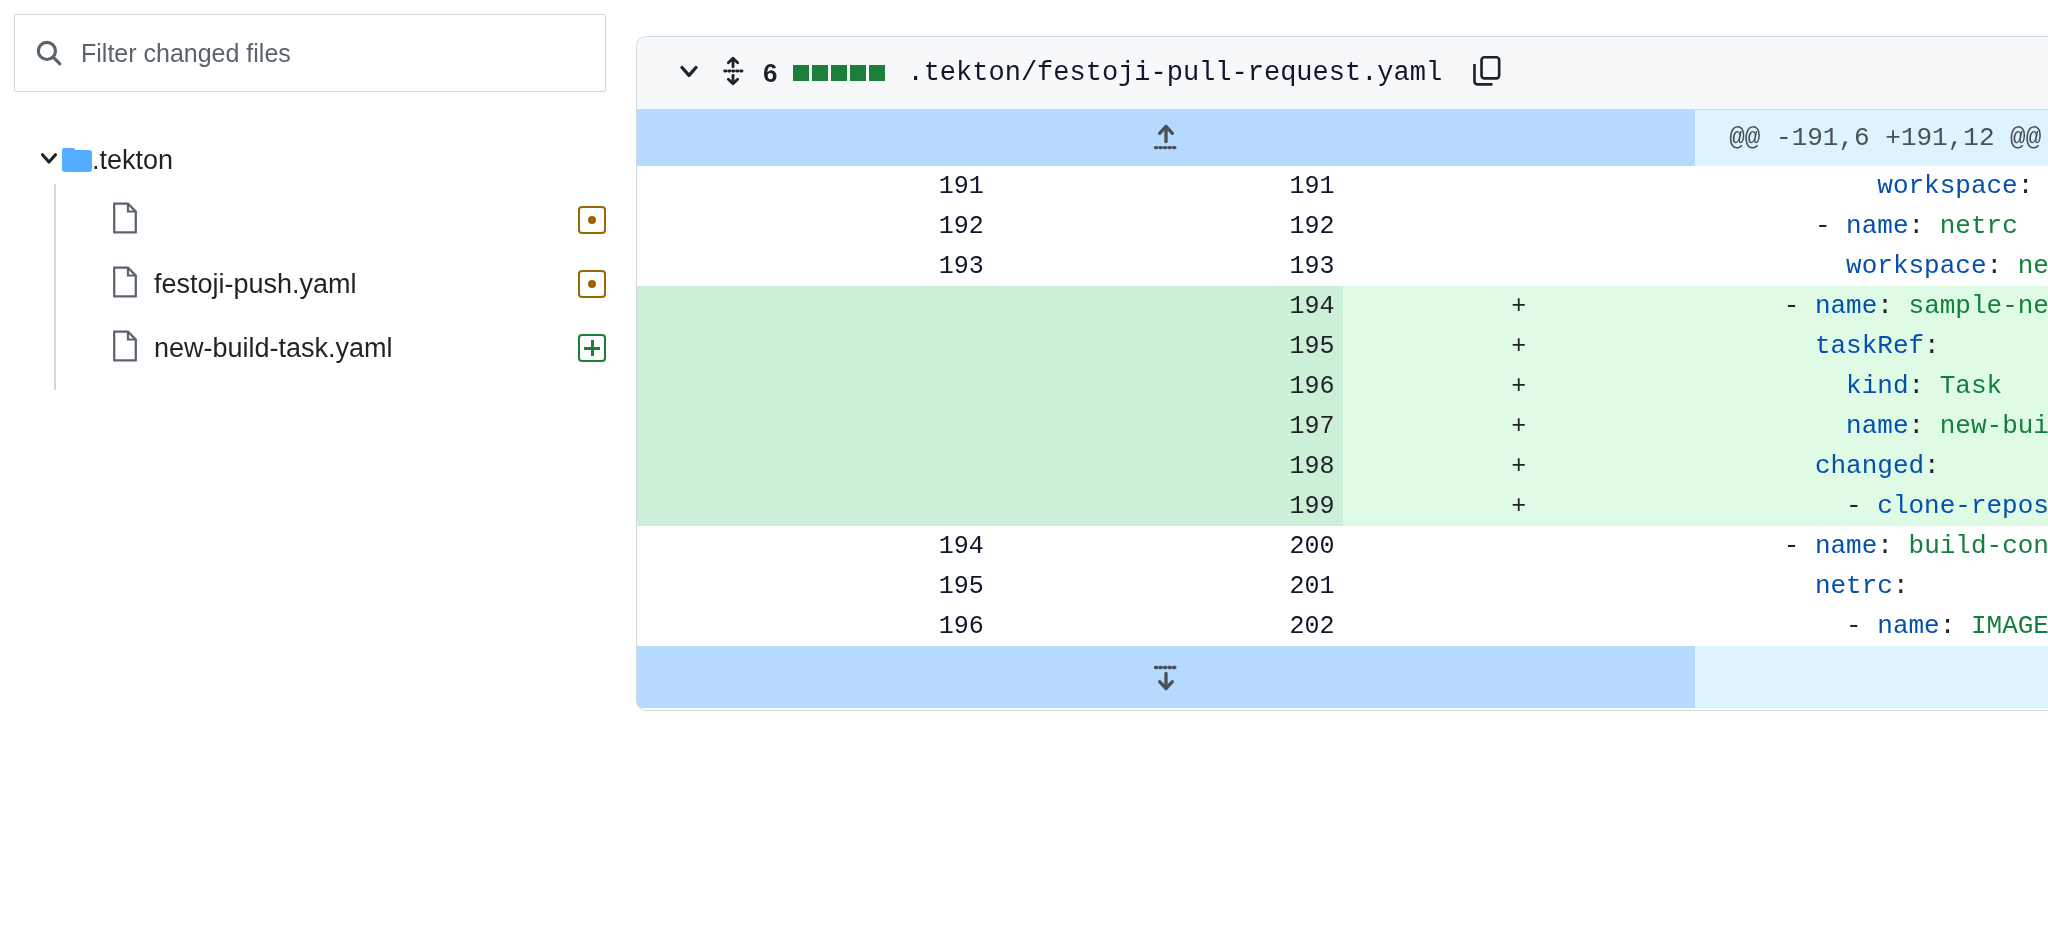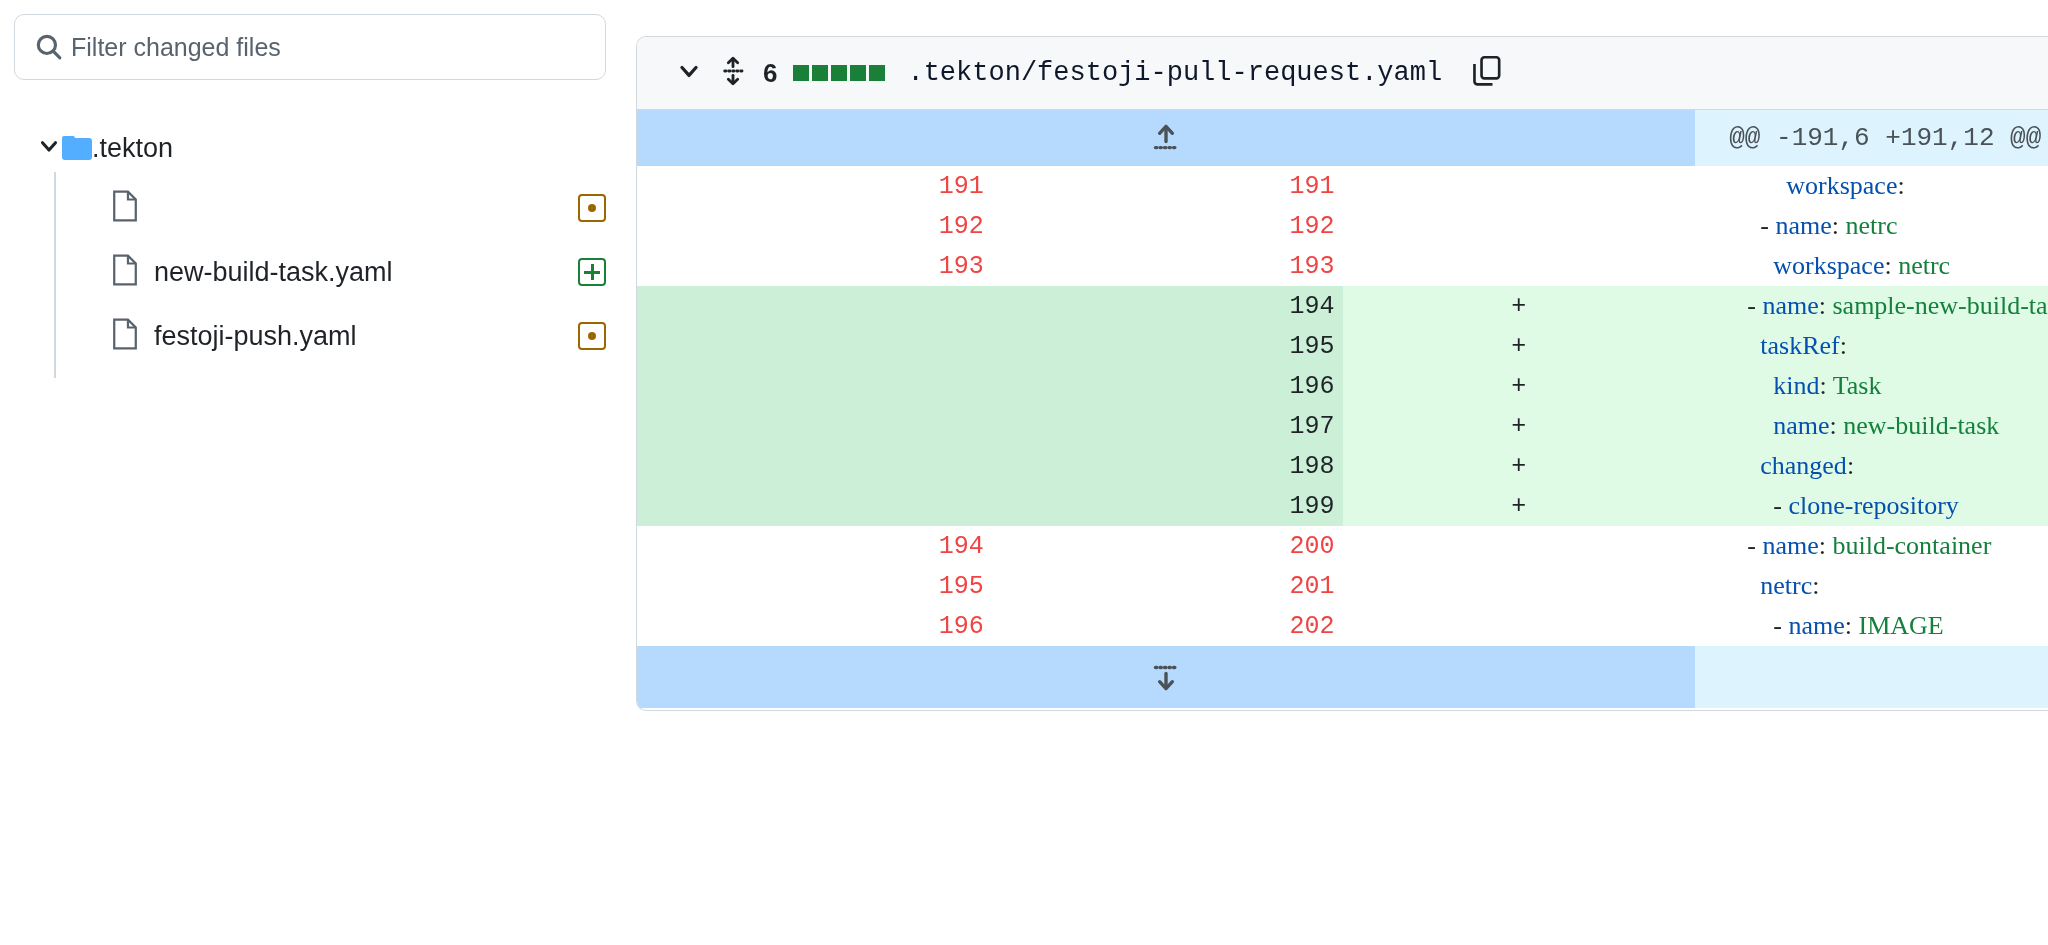--- a/index.html
+++ b/index.html
@@ -9,27 +9,27 @@
     font-family: "Liberation Sans", sans-serif;
     color: #1f2328;
     overflow: hidden;
   }
   .page { display: flex; width: 2048px; height: 945px; }
 
   
   .sidebar { width: 636px; flex: 0 0 636px; padding: 14px 0 0 14px; }
 
   .search-box {
-    width: 592px; height: 66px;
+    width: 592px; height: 78px;
     border: 1.5px solid #d1d9e0;
-    border-radius: 10px;
+    border-radius: 2px;
     background: #ffffff;
     display: flex; align-items: center;
     padding: 0 20px;
-    gap: 8px;
+    gap: 18px;
   }
   .search-box svg { flex: 0 0 auto; display:block; }
   .search-input {
     border: none; outline: none; background: transparent;
     font-family: "Liberation Sans", sans-serif;
     font-size: 25px; color: #1f2328;
     width: 100%;
   }
   .search-input::placeholder { color: #59636e; opacity: 1; }
 
@@ -115,34 +115,34 @@
     margin-left: 6px;
   }
   .copy-icon { margin-left: 14px; cursor:pointer; flex:0 0 auto;}
 
   
   .diff-table { width: 100%; border-collapse: collapse; table-layout: fixed; }
   .diff-table tr { height: 40px; }
   .ln {
     width: 100px; text-align: right; padding-right: 0;
     font-family: "Liberation Mono", monospace;
-    font-size: 25px; color: #ef4444;
+    font-size: 25px; color: #0f172a;
     vertical-align: middle;
     user-select: none;
   }
   .ln.l1 { width: 118px; padding-right: 6px; }
   .ln.l2 { width: 118px; padding-right: 8px; }
   .marker {
     width: 64px; text-align: center;
     font-family: "Liberation Mono", monospace;
     font-size: 25px; color: #1f2328;
     vertical-align: middle; user-select: none;
   }
   .code {
-    font-family: Liberation Serif, serif;
+    font-family: Liberation Mono, monospace;
     font-size: 26px; white-space: pre;
     color: #1f2328; padding-left: 26px;
     vertical-align: middle;
   }
   .code .k { color: #0550ae; }
   .code .v { color: #15803d; }
 
   
   tr.ctx td { background: #ffffff; }
   
@@ -197,46 +197,46 @@
 
       <div class="tree-children">
 
         <div class="tree-file">
           <span class="file-icon">
             <svg width="26" height="32" viewBox="0 0 14 17" fill="none" stroke="#59636e" stroke-width="1.2">
               <path d="M1.2,0.8 H8.6 L12.8,5.0 V16.2 H1.2 Z" fill="#ffffff"></path>
               <path d="M8.6,0.8 V5.0 H12.8"></path>
             </svg>
           </span>
+          <span class="status-badge modified"></span>
+        </div>
+
+        <div class="tree-file">
+          <span class="file-icon">
+            <svg width="26" height="32" viewBox="0 0 14 17" fill="none" stroke="#59636e" stroke-width="1.2">
+              <path d="M1.2,0.8 H8.6 L12.8,5.0 V16.2 H1.2 Z" fill="#ffffff"></path>
+              <path d="M8.6,0.8 V5.0 H12.8"></path>
+            </svg>
+          </span>
+          <span class="file-label">festoji-push.yaml</span>
           <span class="status-badge modified"></span>
         </div>
 
         <div class="tree-file">
           <span class="file-icon">
             <svg width="26" height="32" viewBox="0 0 14 17" fill="none" stroke="#59636e" stroke-width="1.2">
               <path d="M1.2,0.8 H8.6 L12.8,5.0 V16.2 H1.2 Z" fill="#ffffff"></path>
               <path d="M8.6,0.8 V5.0 H12.8"></path>
             </svg>
           </span>
           <span class="file-label">new-build-task.yaml</span>
           <span class="status-badge added">
             <span class="plus-h"></span>
               <span class="plus-v"></span>
           </span>
-        </div>
-
-        <div class="tree-file">
-          <span class="file-icon">
-            <svg width="26" height="32" viewBox="0 0 14 17" fill="none" stroke="#59636e" stroke-width="1.2">
-              <path d="M1.2,0.8 H8.6 L12.8,5.0 V16.2 H1.2 Z" fill="#ffffff"></path>
-              <path d="M8.6,0.8 V5.0 H12.8"></path>
-            </svg>
-          </span>
-          <span class="file-label">festoji-push.yaml</span>
-          <span class="status-badge modified"></span>
         </div>
 
       </div>
     </div>
   </div>
 
   <div class="diff-panel">
 
     <div class="diff-header">
       <span class="hdr-chevron">

